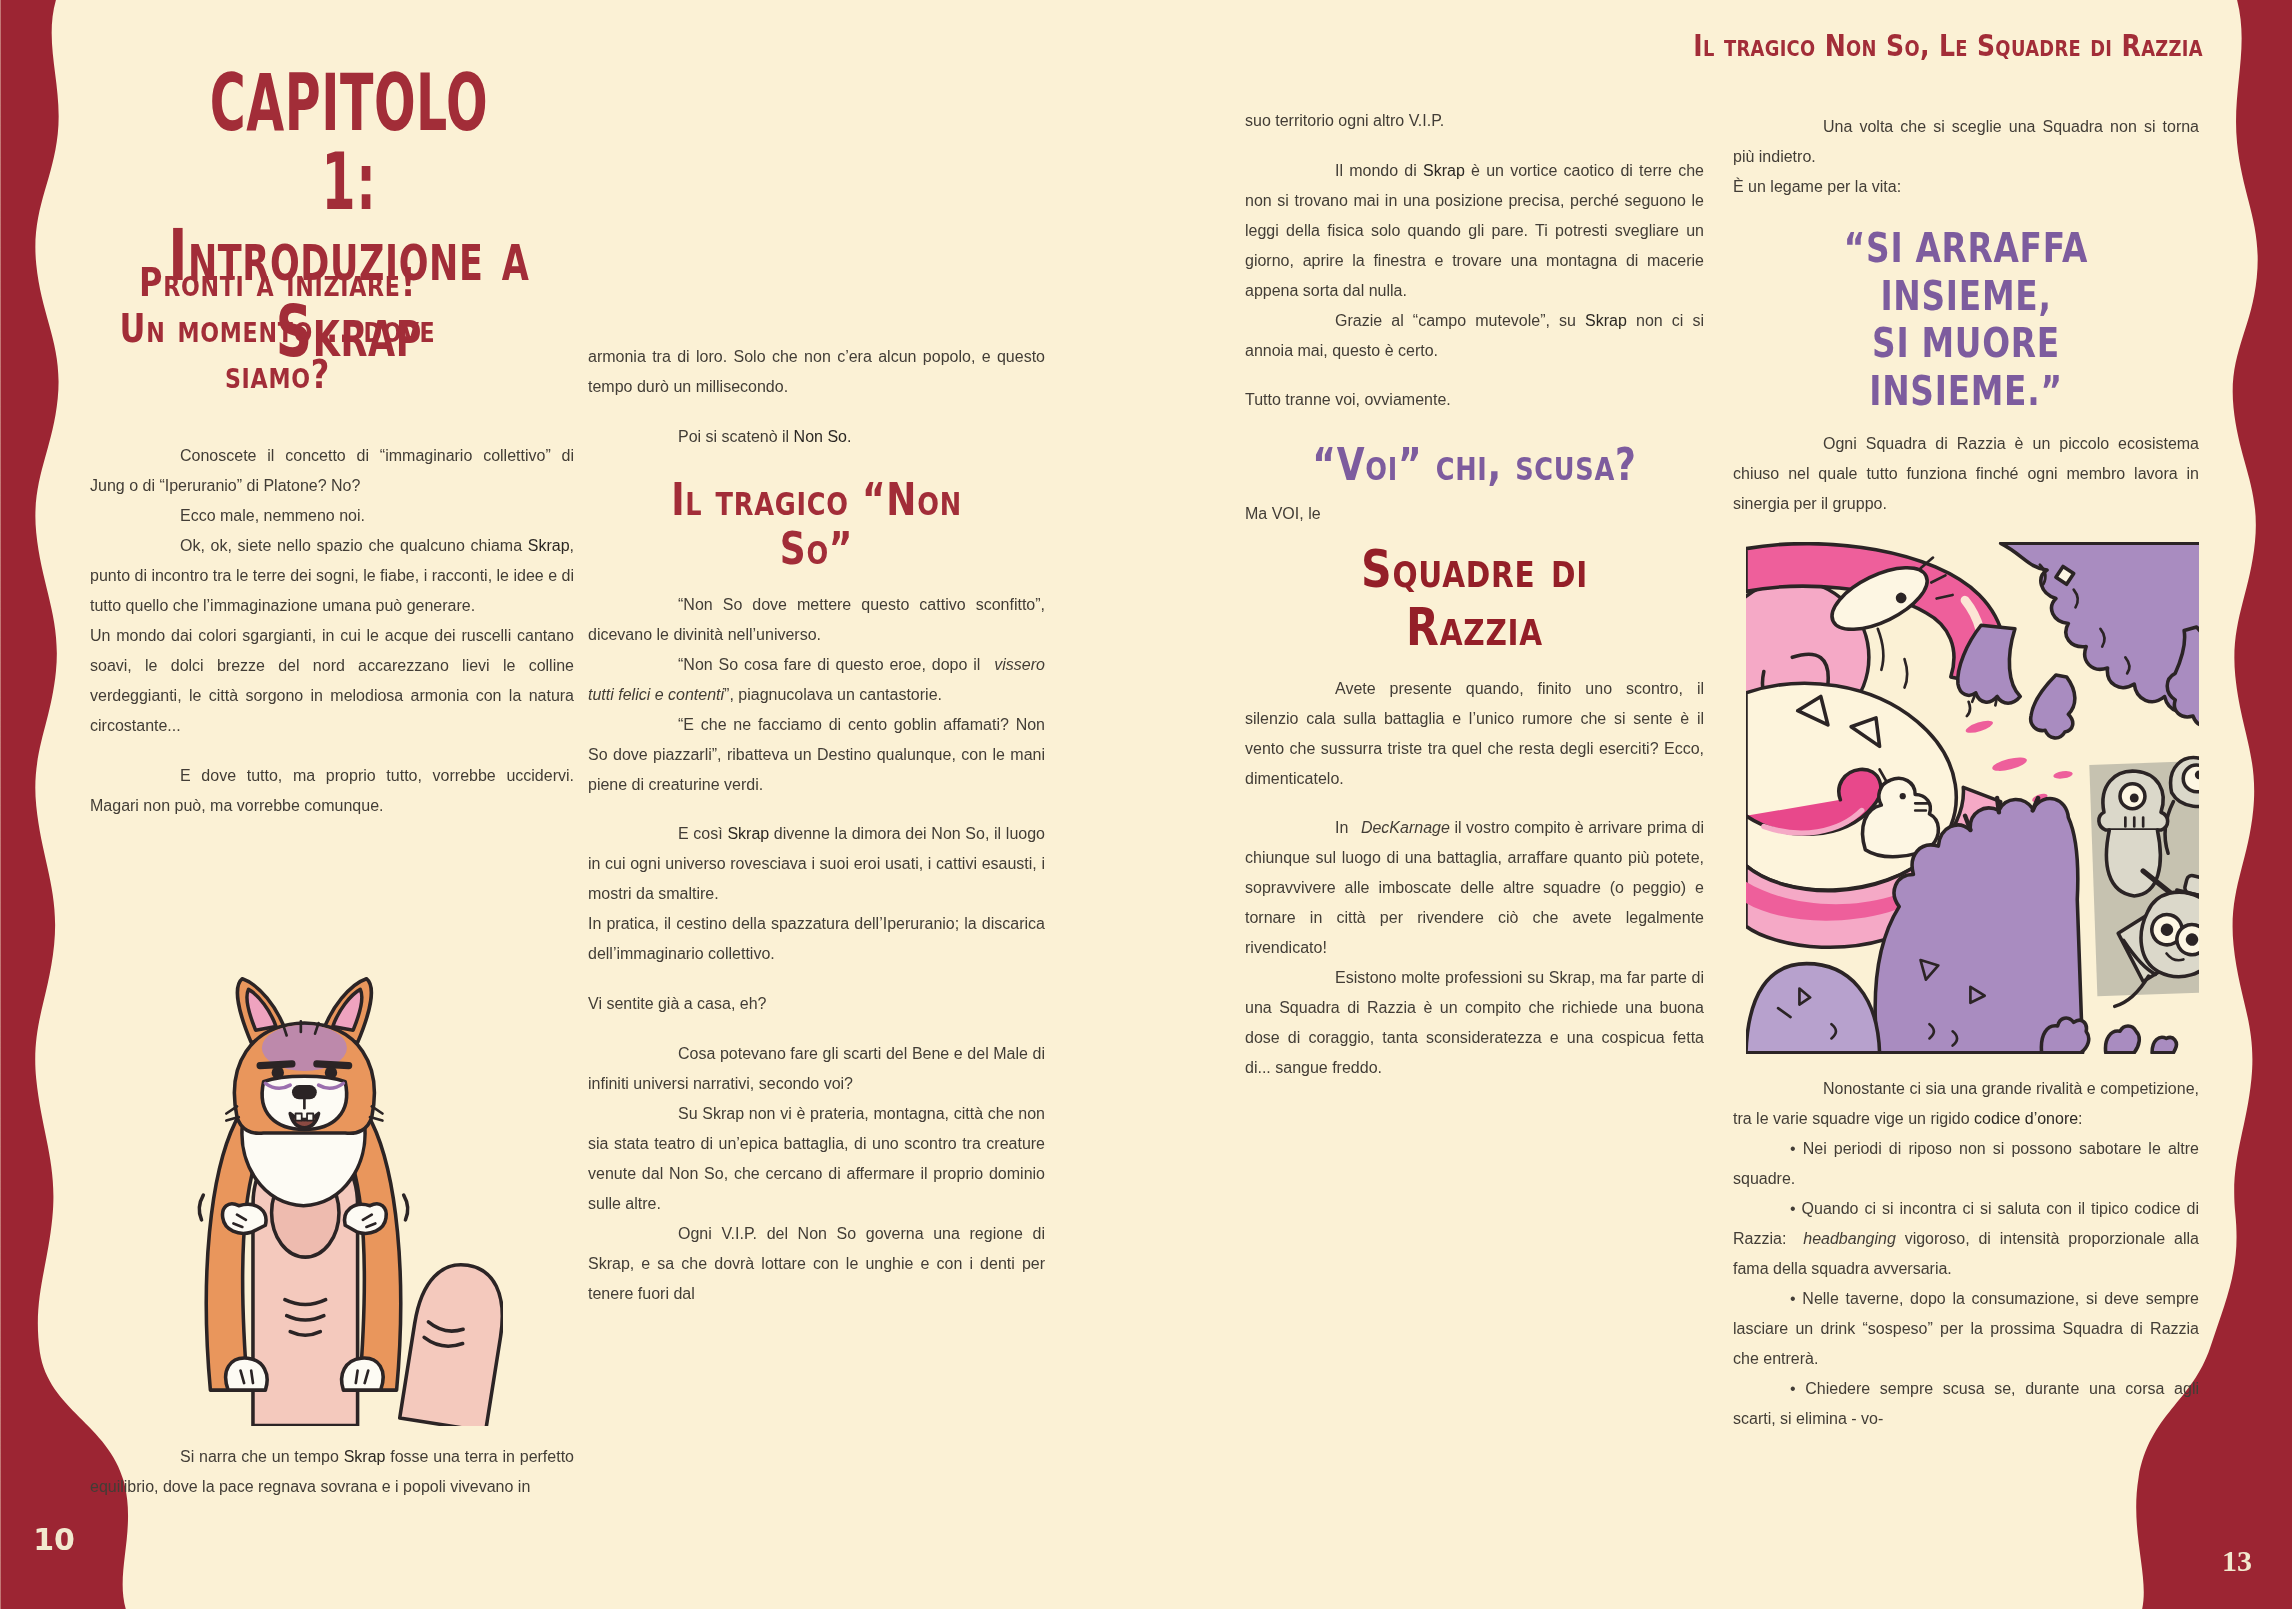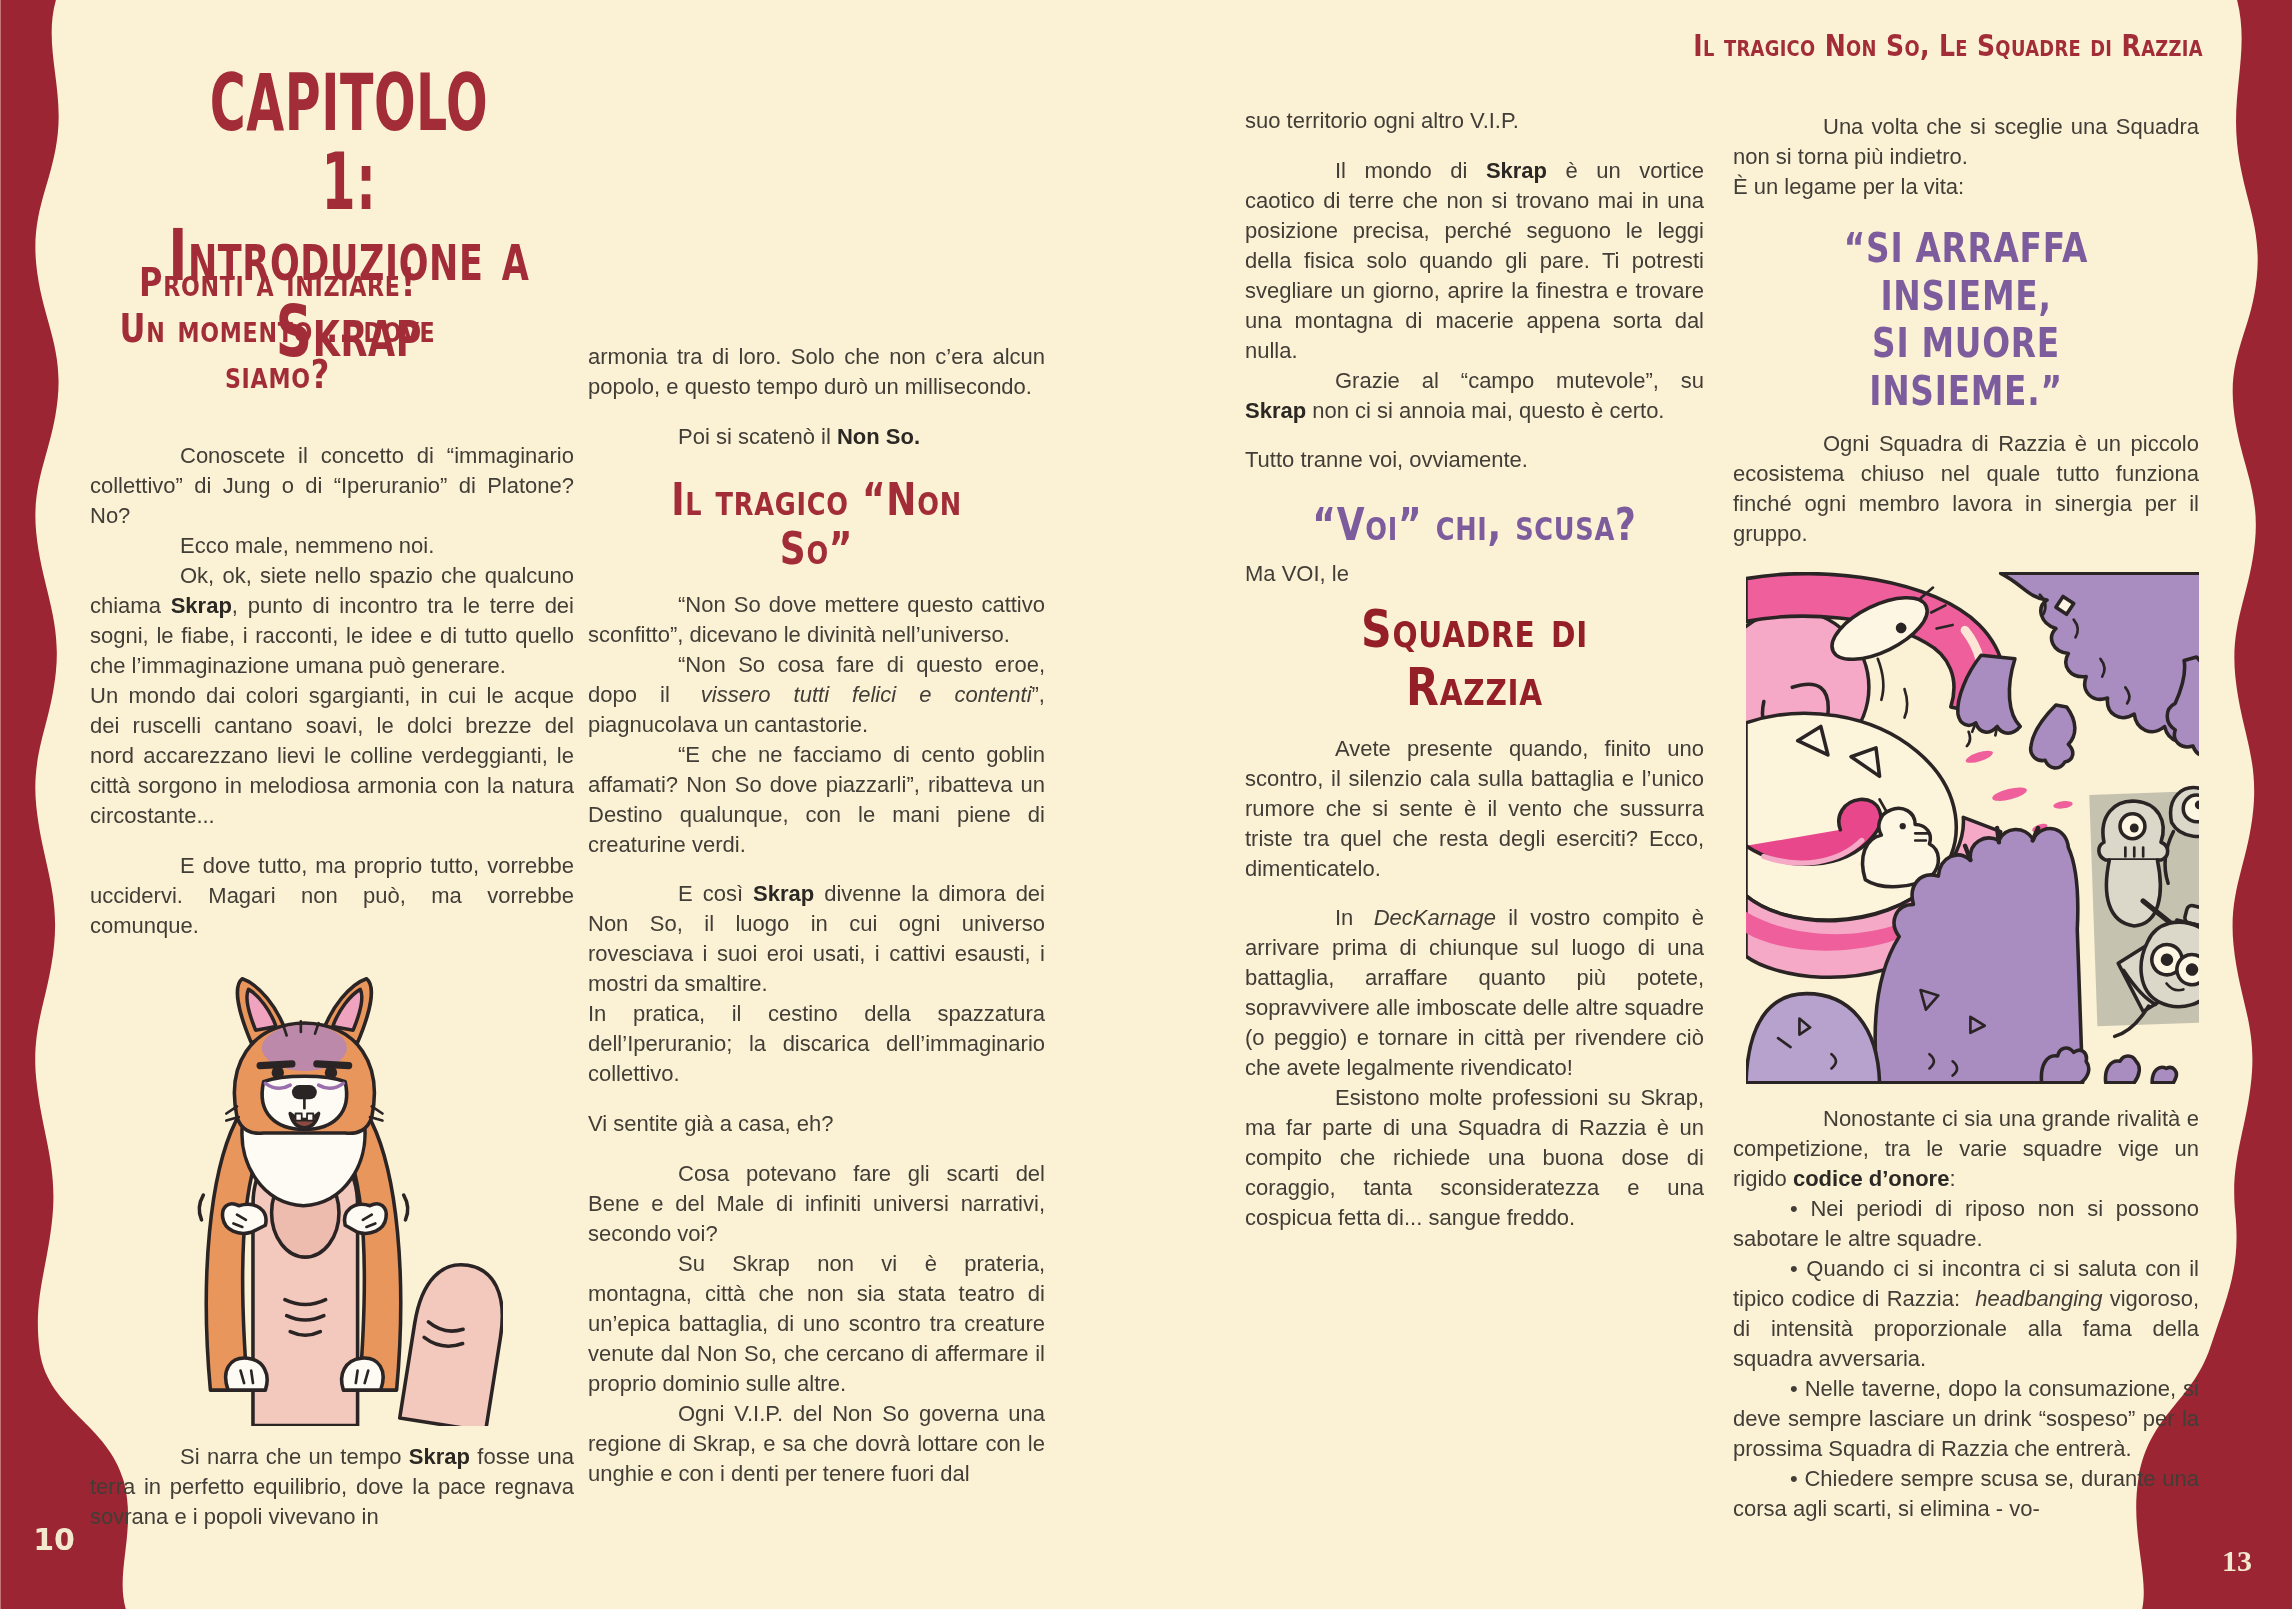--- a/index.html
+++ b/index.html
@@ -14,25 +14,25 @@
   .border-path{fill:var(--red-border);}
   .pagenum{position:absolute;font-family:"DejaVu Sans",sans-serif;font-weight:700;font-size:30px;color:var(--page-number);width:54px;text-align:center;}
   .pagenum.left{left:27px;top:1522px;}
   .pagenum.right{left:2210px;top:1544px;font-family:Liberation Serif, serif;}
   .comic{font-family:"DejaVu Sans",sans-serif;font-weight:700;font-variant:small-caps;color:var(--red-heading);text-align:center;letter-spacing:0.9px;}
   .title-block{position:absolute;left:67px;top:64px;width:564px;}
   .title1{font-size:79px;line-height:1.0;transform:scaleX(0.62);}
   .title2{font-size:72px;line-height:1.05;margin-top:-3.6px;transform:scaleX(0.70);}
   .h-intro{position:absolute;left:76px;top:260px;width:403px;font-size:39px;line-height:1.18;transform:scaleX(0.82);}
   .col{position:absolute;}
-  .col p{font-size:22px;line-height:30px;text-align:justify;}
+  .col p{font-size:16px;line-height:30px;text-align:justify;}
   .ind{text-indent:90px;}
   .mt{margin-top:19.7px;}
   .center{text-align:right;text-indent:0;}
-  .b{font-weight:700;color:var(--text-strong);}
+  .b{font-weight:400;color:var(--text-strong);}
   .i{font-style:italic;margin-left:8px;}
   .h-nonso{font-size:45px;line-height:1.1;margin:23px 0 16px;transform:scaleX(0.80);}
   .h-voi{font-size:45px;line-height:1.1;color:var(--purple-heading);margin:25px 0 9px;transform:scaleX(0.80);}
   .lead-in{margin-bottom:1.8px;}
   .h-squadre{font-size:52px;line-height:1.1;color:var(--red-deep);margin:12.5px 0 18px;transform:scaleX(0.82);}
   .quote{font-family:"DejaVu Sans",sans-serif;font-weight:700;font-size:41px;line-height:1.16;color:var(--purple-heading);text-align:center;margin:23px 0 14.3px;transform:scaleX(0.80);letter-spacing:0.9px;}
   .running-header{position:absolute;top:29px;right:90px;width:734px;text-align:right;font-size:29.6px;transform:scaleX(0.85);transform-origin:100% 50%;letter-spacing:0.4px;}
   .bullet{text-indent:57px;}
   .bullet::before{content:"•  ";}
   .col-l1{left:90px;top:441px;width:484px;}

